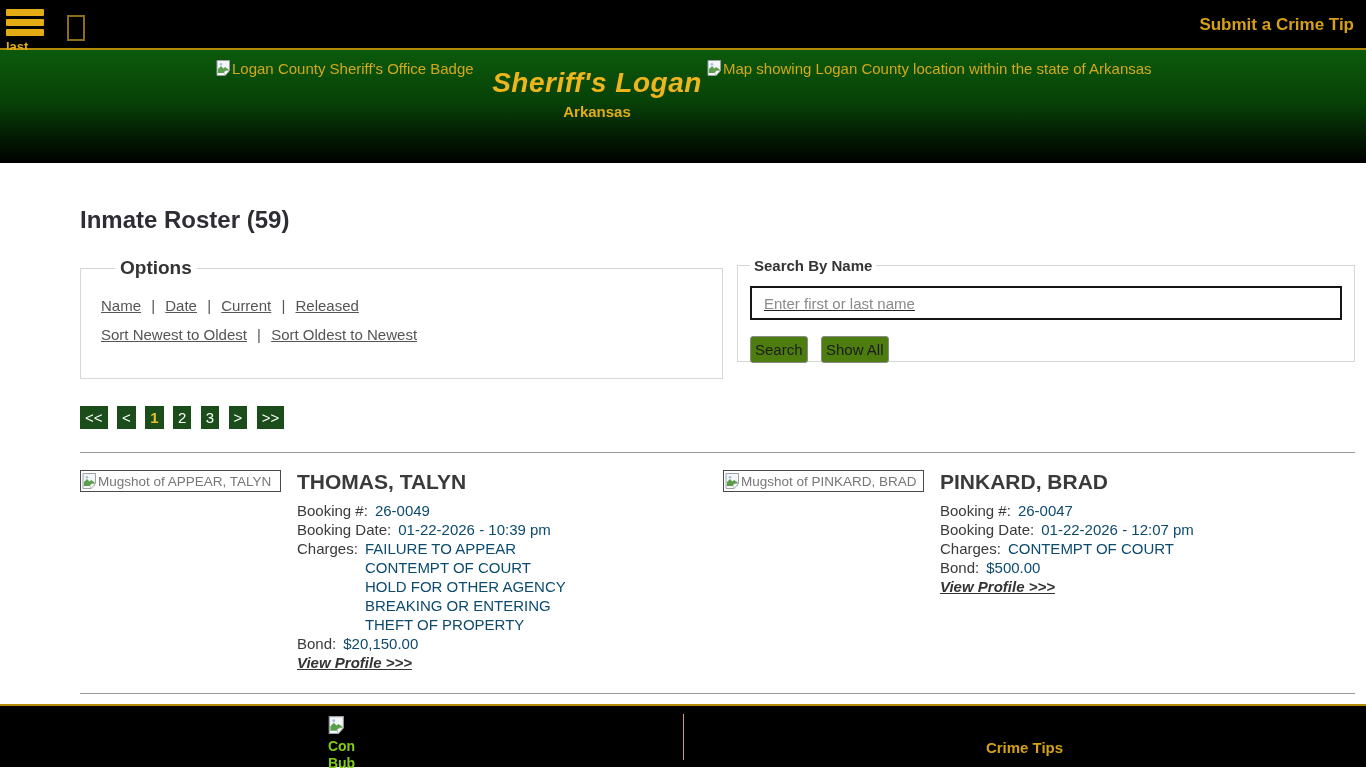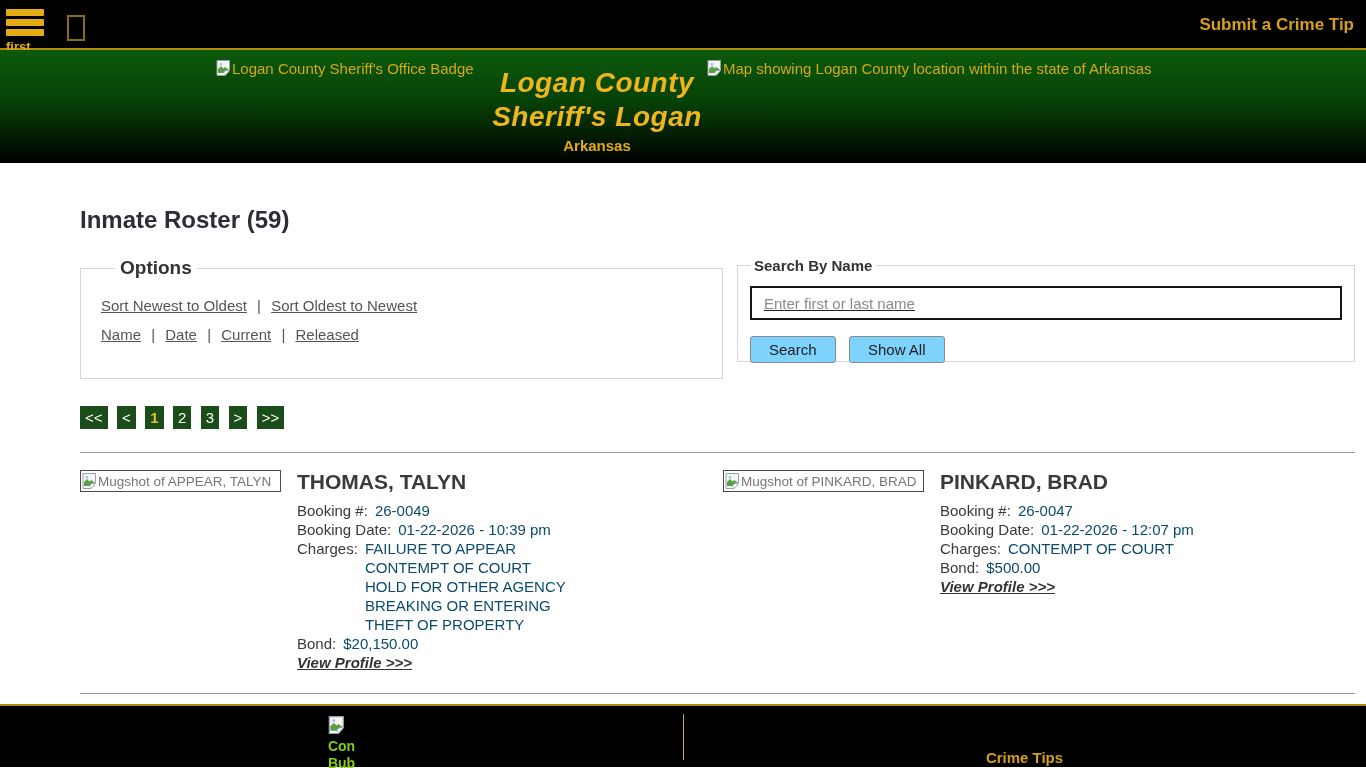--- a/index.html
+++ b/index.html
@@ -39,22 +39,22 @@
   .options-fs legend { font-size: 19px; font-weight: bold; color: #333; padding: 0 5px; margin-left: 14px; }
   .link-row { margin-top: 12px; font-size: 15px; color: #555; }
   .link-row a { color: #555; text-decoration: underline; cursor: pointer; }
   .link-row .sep { margin: 0 6px; }
   .search-fs { flex: 1; height: 105px; padding: 6px 12px 14px 12px; }
   .search-fs legend { font-size: 15px; font-weight: bold; color: #333; padding: 0 4px; }
   .search-input { width: 100%; height: 34px; border: 2px solid #161616; font-size: 15px;
     padding: 0 12px; margin-top: 6px; font-family: "Liberation Sans", sans-serif; color: #222; text-decoration: underline; }
   .search-input::placeholder { color: #8a8a8a; }
   .btn-row { margin-top: 16px; }
-  .btn { font-size: 15px; color: #1c1c1c; background: #7dd3fc; border: 1px solid #8a8a8a;
-    border-radius: 3px; padding: 4px 18px; margin-right: 9px; cursor: pointer;
+  .btn { font-size: 15px; color: #1c1c1c; background: #4d7c0f; border: 1px solid #8a8a8a;
+    border-radius: 3px; padding: 4px 4px; margin-right: 9px; cursor: pointer;
     font-family: "Liberation Sans", sans-serif; }
 
   .pagination { margin-top: 27px; }
   .page-btn { display: inline-block; background: #1b4d1b; color: #fff; font-size: 15px;
     text-align: center; padding: 3px 5px; min-width: 18px; margin-right: 5px;
     cursor: pointer; text-decoration: none; }
   .page-btn.current { color: #e7bf2e; font-weight: bold; }
 
   .inmate-list { margin-top: 23px; border-top: 1px solid #9a9a9a; border-bottom: 1px solid #9a9a9a;
     padding: 17px 0 22px 0; display: grid; grid-template-columns: 643px 1fr; }
@@ -71,53 +71,52 @@
     font-style: italic; text-decoration: underline; color: #333; cursor: pointer; }
 
   
   .footer { margin-top: 10px; height: 63px; background: #000; border-top: 2px solid #b28a0a;
     display: flex; position: relative; }
   .footer-divider { position: absolute; left: 683px; top: 8px; height: 46px;
     width: 1px; background: #d3a819; }
   .footer-left { width: 683px; display: flex; justify-content: center; padding-top: 10px; }
   .footer-logo { display: inline-block; text-align: left; cursor: pointer; }
   .footer-logo .alt-line { color: #84cc16; font-size: 14px; font-weight: bold; line-height: 17px; }
-  .footer-right { flex: 1; text-align: center; padding-top: 43px; }
+  .footer-right { flex: 1; text-align: center; padding-top: 33px; }
   .crime-tips { color: #d5a017; font-size: 15px; font-weight: bold; text-decoration: none; cursor: pointer; }
 
   .bi-icon { flex: 0 0 auto; }
 </style>
 </head>
 <body>
 
 <div class="topbar">
   <div class="menu-btn">
     <div>
       <div class="bar"></div>
         <div class="bar"></div>
         <div class="bar"></div>
     </div>
-    <div class="menu-label">first</div>
+    <div class="menu-label">last</div>
   </div>
   <span class="img-placeholder-rect"></span>
   <a class="submit-tip">Submit a Crime Tip</a>
 </div>
 
 <div class="green-header">
   <div class="broken-img badge-alt">
     <svg class="bi-icon" width="14" height="16" viewBox="0 0 14 16">
       <path d="M1 .5h12.5v10L9 15.5H1z" fill="#f4f6f8" stroke="#9aa0a6" stroke-width="1"></path>
       <path d="M2 9l3-3 2.5 2.5L9 7l3.5 2.3V13H2z" fill="#5a9e4a"></path>
       <circle cx="5" cy="4.2" r="1.3" fill="#9ec1e0"></circle>
       <path d="M13.5 10.5L9 15.5l-1.2-3.4 2.4-1.6z" fill="#fff" stroke="#9aa0a6" stroke-width=".6"></path>
     </svg>
     <span>Logan County Sheriff's Office Badge</span>
   </div>
   <div class="title-block">
-    <div class="title-line">Logan County</div>
     <div class="title-line">Sheriff's Logan</div>
     <div class="title-sub">Arkansas</div>
   </div>
   <div class="broken-img map-alt">
     <svg class="bi-icon" width="14" height="16" viewBox="0 0 14 16">
       <path d="M1 .5h12.5v10L9 15.5H1z" fill="#f4f6f8" stroke="#9aa0a6" stroke-width="1"></path>
       <path d="M2 9l3-3 2.5 2.5L9 7l3.5 2.3V13H2z" fill="#5a9e4a"></path>
       <circle cx="5" cy="4.2" r="1.3" fill="#9ec1e0"></circle>
       <path d="M13.5 10.5L9 15.5l-1.2-3.4 2.4-1.6z" fill="#fff" stroke="#9aa0a6" stroke-width=".6"></path>
     </svg>
@@ -125,32 +124,32 @@
   </div>
 </div>
 
 <div class="main">
   <h1 class="page-title">Inmate Roster (59)</h1>
 
   <div class="panels">
     <fieldset class="options-fs">
       <legend>Options</legend>
       <div class="link-row">
+        <a>Name</a>
+        <span class="sep">|</span>
+        <a>Date</a>
+        <span class="sep">|</span>
+        <a>Current</a>
+        <span class="sep">|</span>
+        <a>Released</a>
+      </div>
+      <div class="link-row">
         <a>Sort Newest to Oldest</a>
         <span class="sep">|</span>
         <a>Sort Oldest to Newest</a>
-      </div>
-      <div class="link-row">
-        <a>Name</a>
-        <span class="sep">|</span>
-        <a>Date</a>
-        <span class="sep">|</span>
-        <a>Current</a>
-        <span class="sep">|</span>
-        <a>Released</a>
       </div>
     </fieldset>
 
     <fieldset class="search-fs">
       <legend>Search By Name</legend>
       <input class="search-input" type="text" placeholder="Enter first or last name" style="">
       <div class="btn-row">
         <button class="btn">Search</button>
         <button class="btn">Show All</button>
       </div>

